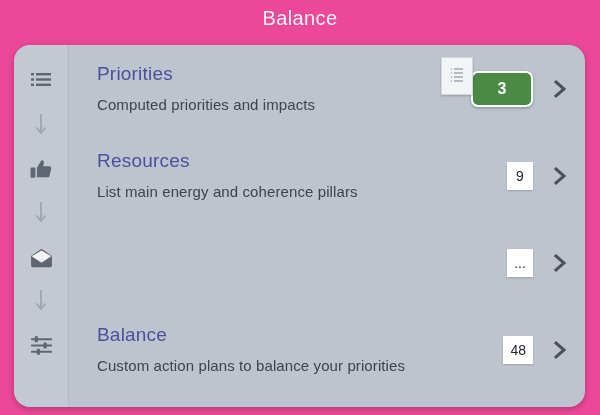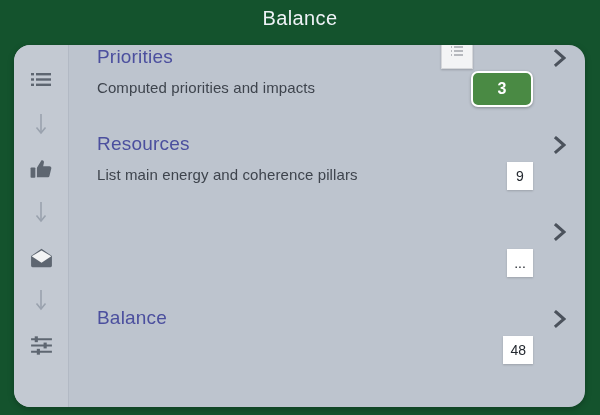--- a/index.html
+++ b/index.html
@@ -10,21 +10,21 @@
     width: 600px;
     height: 415px;
     overflow: hidden;
     background: #2b3a4f;
     font-family: "Liberation Sans", sans-serif;
     position: relative;
   }
   #app {
     position: absolute;
     inset: 0;
-    background: #14532d;
+    background: #ec4899;
   }
   
   .page-title {
     position: absolute;
     top: 3px;
     left: 0;
     width: 600px;
     text-align: center;
     color: #eef2f6;
     font-size: 20px;
@@ -84,20 +84,21 @@
   
   .rows {
     flex: 1;
     display: flex;
     flex-direction: column;
     padding: 0;
   }
   .row {
     height: 87px;
     display: flex;
+    align-items: center;
     padding: 0 14px 0 28px;
     box-sizing: border-box;
     position: relative;
   }
   .row-texts {
     flex: 1;
     min-width: 0;
   }
   .row-title {
     color: #4b4f9e;
@@ -298,20 +299,21 @@
         <div class="chevron">
           <svg width="18" height="22" viewBox="0 0 18 22" fill="none" stroke="currentColor" stroke-width="3" stroke-linecap="square">
             <polyline points="5,4 13,11 5,18"></polyline>
           </svg>
         </div>
       </div>
 
       <div class="row">
         <div class="row-texts">
           <div class="row-title">Balance</div>
+          <div class="row-sub">Custom action plans to balance your priorities</div>
         </div>
         <div class="badge-wrap">
           <div class="badge">48</div>
         </div>
         <div class="chevron">
           <svg width="18" height="22" viewBox="0 0 18 22" fill="none" stroke="currentColor" stroke-width="3" stroke-linecap="square">
             <polyline points="5,4 13,11 5,18"></polyline>
           </svg>
         </div>
       </div>

